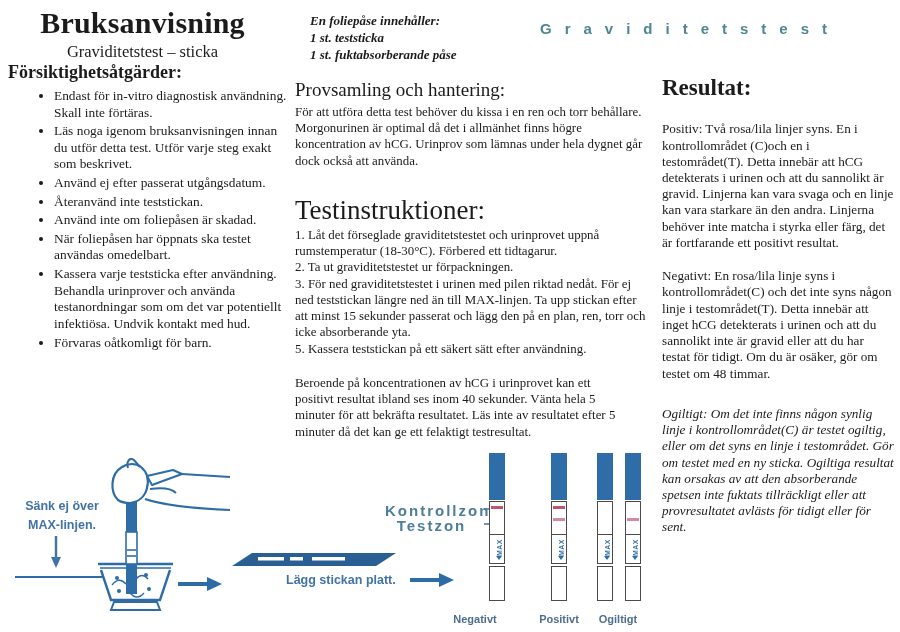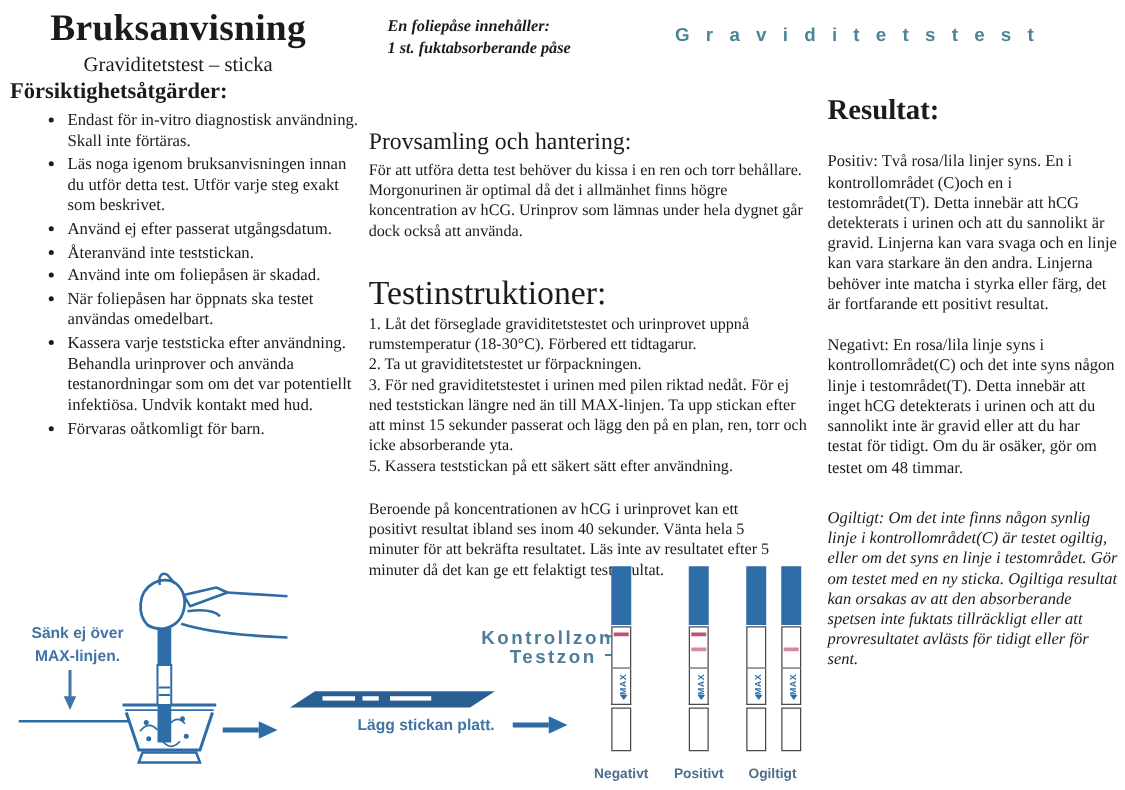--- a/index.html
+++ b/index.html
@@ -31,21 +31,21 @@
   .brand{left:540px;top:20px;width:360px;font-family:"Liberation Sans",sans-serif;
     font-size:15px;font-weight:600;letter-spacing:13px;color:var(--brand-teal);white-space:nowrap;}
 
   
   .col-left{left:8px;top:62px;width:280px;}
   .col-left h2{font-size:18px;font-weight:bold;}
   .col-left ul{margin-top:5px;padding-left:46px;}
   .col-left li{font-size:13.4px;line-height:1.24;margin-bottom:2px;}
 
   
-  .col-mid{left:295px;top:78px;width:356px;font-size:12.9px;line-height:1.26;margin-top:24px;}
+  .col-mid{left:295px;top:78px;width:356px;font-size:12.9px;line-height:1.26;}
   .col-mid .h-reg{font-size:19px;font-weight:normal;}
   .col-mid .h-big{font-size:27px;margin-top:24px;}
   .col-mid .body{margin-top:2px;}
   .col-mid .step{margin:0;}
   .col-mid .warning{font-weight:normal;margin-top:18px;width:330px;}
 
   
   .col-right{left:662px;top:74px;width:232px;font-size:13.2px;line-height:1.23;}
   .col-right h2{font-size:23px;font-weight:bold;margin-bottom:19px;}
   .col-right p{margin-bottom:17px;}
@@ -56,52 +56,53 @@
     font-family:"Liberation Sans",sans-serif;font-size:12.5px;font-weight:600;
     line-height:1.55;color:var(--diagram-note-blue);}
   .flat-note{left:258px;top:573px;font-family:"Liberation Sans",sans-serif;
     font-size:12.5px;font-weight:600;color:var(--diagram-note-blue);padding-left:28px;}
   .max-level-line{left:15px;top:576px;width:88px;height:2px;background:var(--illustration-blue);}
 
   .zone-row{position:absolute;height:12px;font-family:"Liberation Sans",sans-serif;
     font-size:15px;font-weight:600;letter-spacing:2px;color:var(--zone-label-blue);
     text-align:center;}
   .zone-kontroll{left:385px;top:502px;width:93px;}
-  .zone-test{left:396px;top:517px;width:93px;}
+  .zone-test{left:385px;top:517px;width:93px;}
   .zone-arrow{position:absolute;}
   .zone-arrow-1{left:484px;top:505px;}
   .zone-arrow-2{left:484px;top:520px;}
 
   .strip{position:absolute;top:453px;width:16px;height:148px;display:flex;flex-direction:column;}
   .strip .handle{height:47px;background:var(--strip-blue);}
   .strip .window{height:34px;margin-top:1px;border:1px solid #4a4a4a;background:#fff;position:relative;box-sizing:border-box;}
   .strip .line{position:absolute;left:1px;right:1px;height:3px;}
   .strip .line-control{top:4px;background:var(--control-line-pink);}
   .strip .line-test{top:16px;background:var(--test-line-pink);}
   .strip .max-sec{height:29px;border:1px solid #4a4a4a;border-top:none;position:relative;box-sizing:border-box;background:#fff;}
   .strip .max-label{position:absolute;left:1px;top:9px;font-family:"Liberation Sans",sans-serif;
     font-size:7px;font-weight:bold;color:var(--strip-blue);transform:rotate(-90deg);letter-spacing:.5px;}
   .strip .max-mark{position:absolute;right:2px;bottom:3px;width:0;height:0;
     border-left:3px solid transparent;border-right:3px solid transparent;border-top:4px solid var(--strip-blue);}
   .strip .tip{flex:1;margin-top:2px;border:1px solid #4a4a4a;background:#fff;box-sizing:border-box;}
 
   .strip-label{position:absolute;top:613px;width:70px;text-align:center;
     font-family:"Liberation Sans",sans-serif;font-size:11px;font-weight:600;color:var(--strip-label-blue);}
-  .lbl-0{left:462px;} .lbl-1{left:524px;} .lbl-2{left:583px;}
+  .lbl-0{left:440px;} .lbl-1{left:524px;} .lbl-2{left:583px;}
 </style>
 </head>
 <body>
 
 <div class="abs title-block">
   <h1>Bruksanvisning</h1>
   <div class="subtitle">Graviditetstest – sticka</div>
 </div>
 
 <div class="abs package-note">
   <div>En foliepåse innehåller:</div>
+  <div>1 st. teststicka</div>
   <div>1 st. fuktabsorberande påse</div>
 </div>
 
 <div class="abs brand">Graviditetstest</div>
 
 <section class="abs col-left">
   <h2>Försiktighetsåtgärder:</h2>
   <ul>
     <li>Endast för in-vitro diagnostisk användning. Skall inte förtäras.</li>
     <li>Läs noga igenom bruksanvisningen innan du utför detta test. Utför varje steg exakt som beskrivet.</li>

